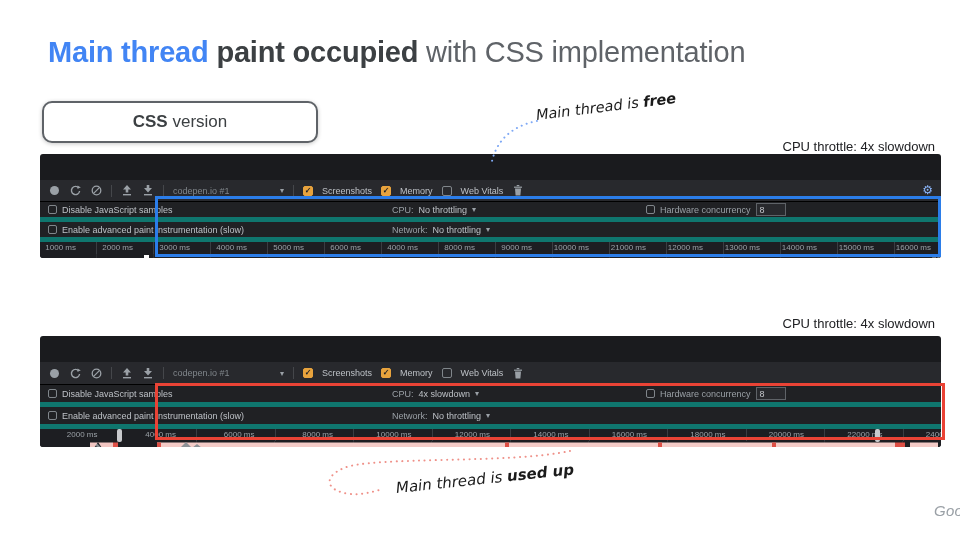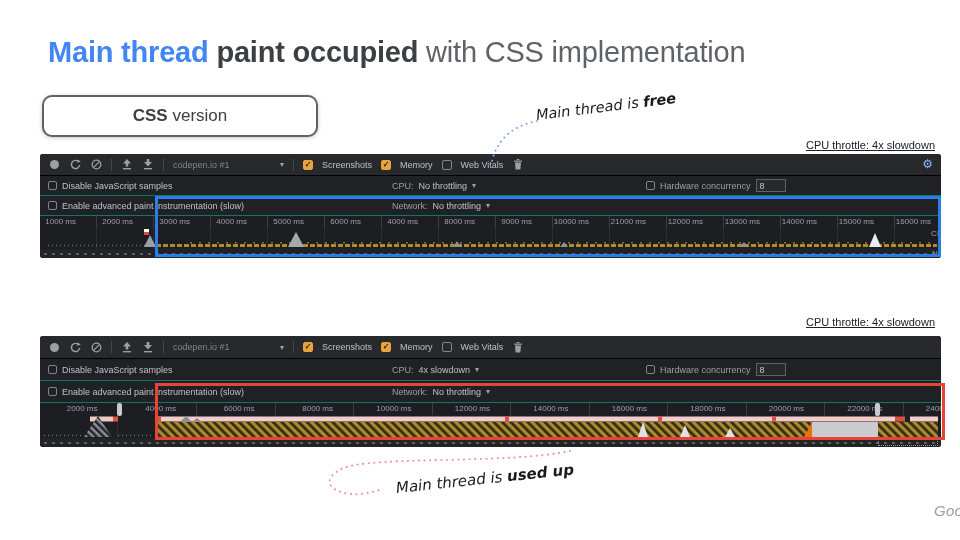--- a/index.html
+++ b/index.html
@@ -11,57 +11,57 @@
   .title{position:absolute;left:48px;top:36px;font-size:29px;letter-spacing:-.2px;white-space:nowrap;}
   .title .hl{color:#4285f4;font-weight:bold;}
   .title .b{color:#3c4043;font-weight:bold;}
   .title .rest{color:#5f6368;font-weight:normal;}
 
   
   .pill{position:absolute;left:42px;width:276px;height:42px;background:#fff;
         border:2.5px solid #5f6368;border-radius:10px;display:flex;align-items:center;justify-content:center;
         font-size:17px;color:#3c4043;box-shadow:0 1px 4px rgba(0,0,0,.22);white-space:nowrap;}
   .pill .b{font-weight:bold;}
-  #pill-css{top:95px;}
+  #pill-css{top:101px;}
   #pill-js{top:285px;}
 
   
-  .throttle-note{position:absolute;right:25px;font-size:11px;color:#202124;text-decoration:underline;}
+  .throttle-note{position:absolute;right:25px;font-size:13px;color:#202124;}
   #throttle-top{top:139px;}
   #throttle-bottom{top:316px;}
 
   
   .annot{position:absolute;font-family:"DejaVu Sans", sans-serif;font-style:italic;
          color:#1b1b1b;white-space:nowrap;transform-origin:left bottom;}
   .annot .b{font-weight:bold;}
   #annot-free{left:537px;top:107px;font-size:14.5px;transform:rotate(-7deg);}
   #annot-used{left:397px;top:479px;font-size:15px;transform:rotate(-6deg);}
   .arc-overlay{position:absolute;left:0;top:0;width:960px;height:540px;pointer-events:none;}
 
   
   .panel{position:absolute;left:40px;width:901px;background:#1a1b1e;border-radius:3px;overflow:hidden;
          font-size:9px;color:#9aa0a6;}
   #panel-css{top:154px;height:104px;}
   #panel-js{top:336px;height:111px;}
 
   .toolbar{position:relative;height:22px;background:#28292d;border-bottom:1px solid #000;
-           display:flex;align-items:center;padding:8px 8px;gap:9px;}
+           display:flex;align-items:center;padding:8px 8px;gap:9px;margin-top:26px;}
   #panel-js .toolbar{height:23px;}
   .tb-ic{display:inline-flex;align-items:center;justify-content:center;width:12px;height:12px;flex:0 0 auto;}
   .rec-dot{width:9px;height:9px;border-radius:50%;background:#9aa0a6;}
   .sep{width:1px;height:12px;background:#45474b;flex:0 0 auto;}
   .target{color:#80868b;min-width:98px;}
   .caret{color:#9aa0a6;font-size:8px;}
   .cb{width:10px;height:10px;border:1px solid #80868b;border-radius:2px;display:inline-flex;
       align-items:center;justify-content:center;flex:0 0 auto;font-size:8px;line-height:1;color:transparent;background:transparent;}
   .cb.checked{background:#e8a33d;border-color:#e8a33d;color:#202124;font-weight:bold;}
   .cb-label{color:#bdc1c6;}
   .gear{position:absolute;right:8px;top:3px;color:#8ab4f8;font-size:12px;}
 
-  .ctl-row{position:relative;height:20px;background:#202124;border-bottom:1px solid #0f766e;
+  .ctl-row{position:relative;height:20px;background:#202124;border-bottom:5px solid #0f766e;
            display:flex;align-items:center;padding:0 8px;gap:5px;}
   #panel-js .ctl-row{height:22px;}
   .ctl-row .cb{width:9px;height:9px;}
   .grp{position:absolute;display:flex;align-items:center;gap:5px;top:0;bottom:0;}
   .grp-cpu{left:352px;}
   .grp-hw{left:606px;}
   .num-box{display:inline-block;width:30px;height:13px;border:1px solid #5f6368;color:#c3c6ca;
            padding:1px 3px;line-height:11px;background:#28292d;}
 
   .timeline{position:relative;height:33px;background:#1d1e22;overflow:hidden;}

